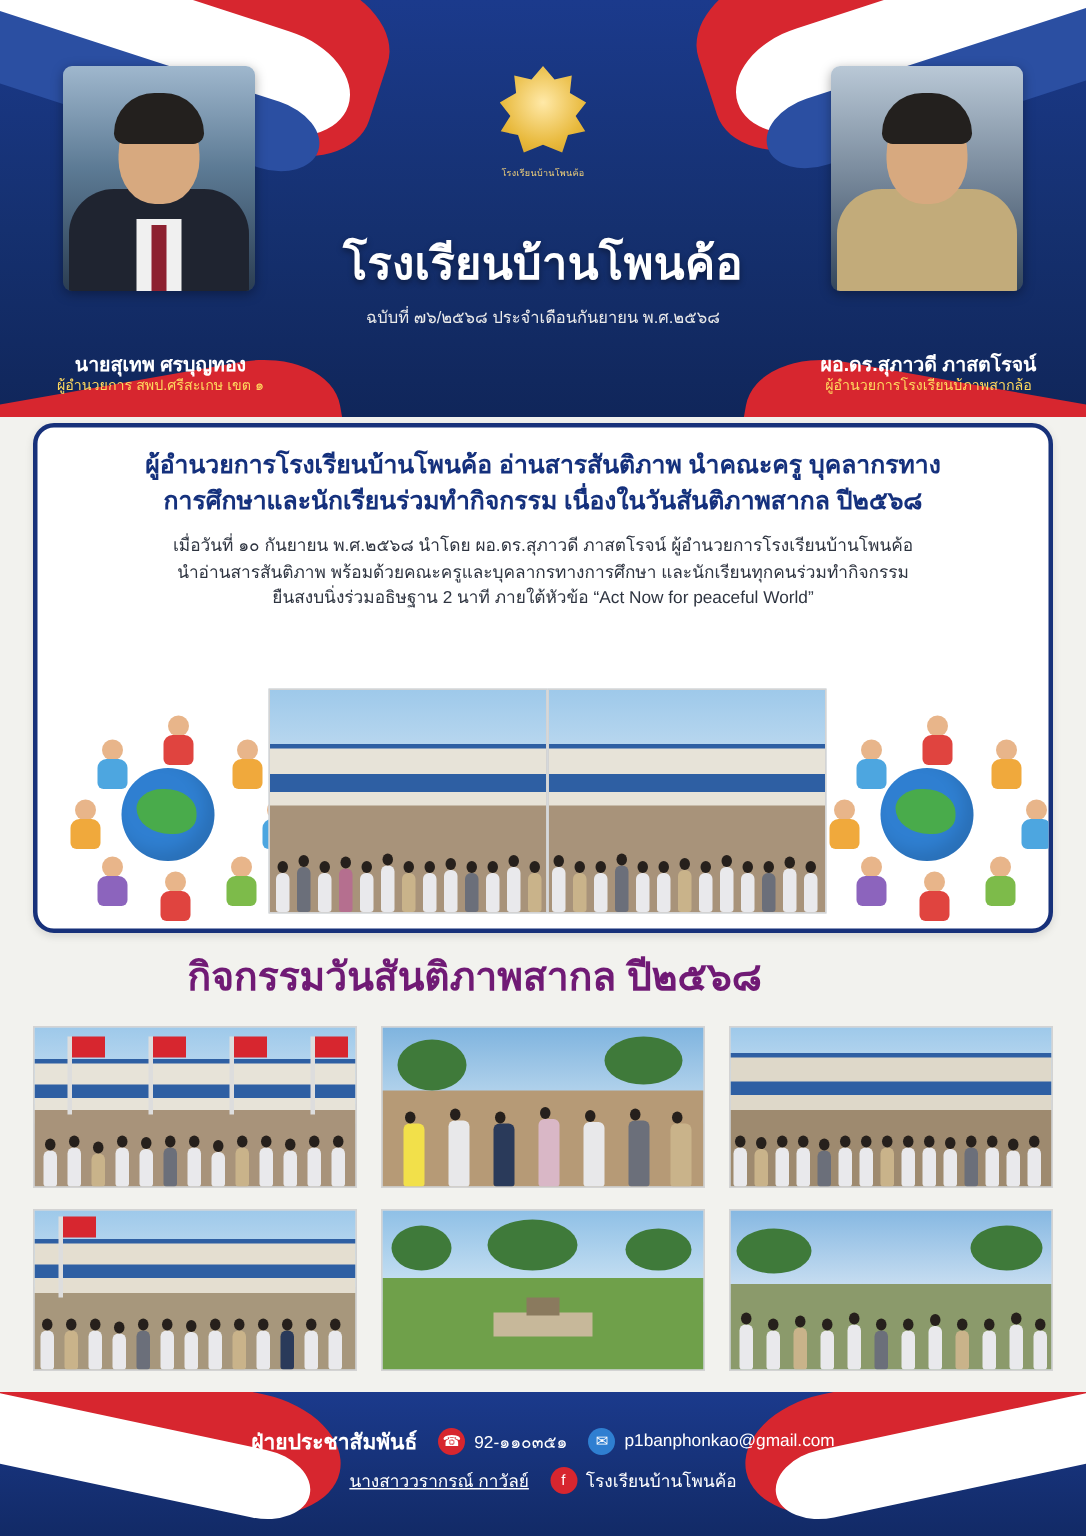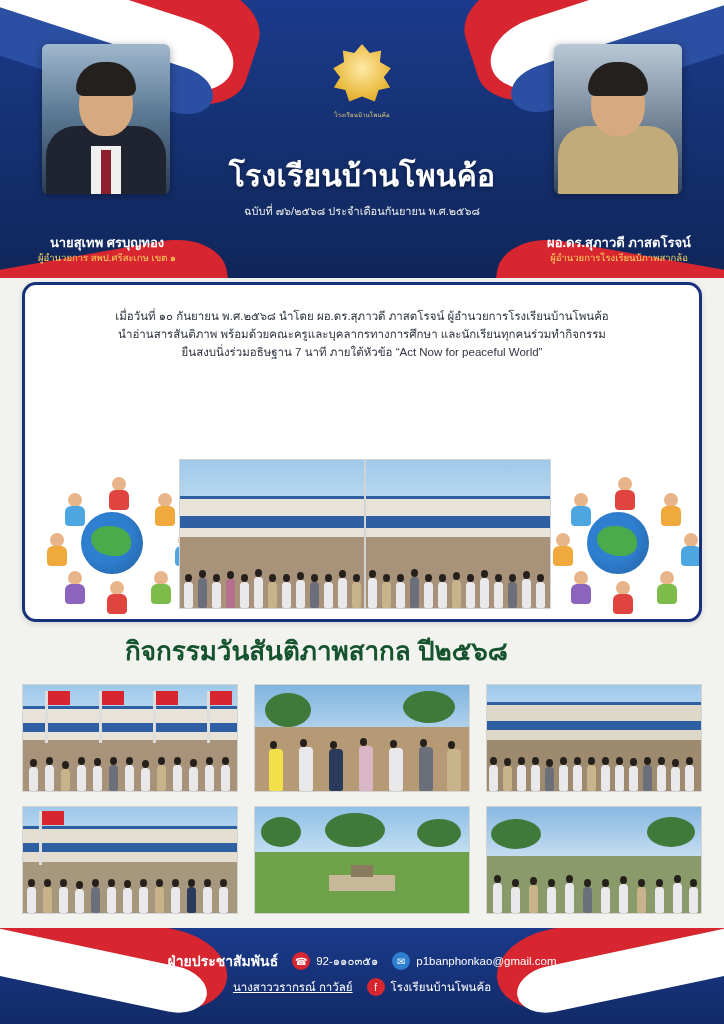--- a/index.html
+++ b/index.html
@@ -189,21 +189,21 @@
     border-radius: 50%; background: #26201c;
   }
   .ph-tree { position: absolute; border-radius: 50%; background: #3f7a3a; }
   .ph-flag { position: absolute; width: 3px; background: #ddd; }
   .ph-flag span { position: absolute; left: 3px; top: 0; width: 22px; height: 14px; background: #d7262f; }
 
   
   .sect-title {
     position: absolute; top: 630px; left: 0; width: 633px;
     text-align: center;
-    color: #14532d; font-size: 26px; font-weight: bold;
+    color: #701a75; font-size: 26px; font-weight: bold;
   }
   .grid {
     position: absolute; top: 684px; left: 22px;
     width: 680px;
     display: grid;
     grid-template-columns: repeat(3, 216px);
     grid-template-rows: 108px 108px;
     gap: 14px 16px;
   }
   .grid .photo { width: 216px; height: 108px; }
@@ -281,24 +281,28 @@
       <div class="ttl">ผู้อำนวยการ สพป.ศรีสะเกษ เขต ๑</div>
     </div>
 
     <div class="name-block name-right">
       <div class="nm">ผอ.ดร.สุภาวดี ภาสตโรจน์</div>
       <div class="ttl">ผู้อำนวยการโรงเรียนบ้ภาพสากล้อ</div>
     </div>
   </div>
 
   <div class="card">
+    <div class="headline">
+      <div>ผู้อำนวยการโรงเรียนบ้านโพนค้อ อ่านสารสันติภาพ นำคณะครู บุคลากรทาง</div>
+      <div>การศึกษาและนักเรียนร่วมทำกิจกรรม เนื่องในวันสันติภาพสากล ปี๒๕๖๘</div>
+    </div>
     <div class="body-text">
       <div>เมื่อวันที่ ๑๐ กันยายน พ.ศ.๒๕๖๘ นำโดย ผอ.ดร.สุภาวดี  ภาสตโรจน์ ผู้อำนวยการโรงเรียนบ้านโพนค้อ</div>
       <div>นำอ่านสารสันติภาพ พร้อมด้วยคณะครูและบุคลากรทางการศึกษา และนักเรียนทุกคนร่วมทำกิจกรรม</div>
-      <div>ยืนสงบนิ่งร่วมอธิษฐาน 7 นาที ภายใต้หัวข้อ “Act Now for peaceful World”</div>
+      <div>ยืนสงบนิ่งร่วมอธิษฐาน 2 นาที ภายใต้หัวข้อ “Act Now for peaceful World”</div>
     </div>
 
     <div class="photo-row">
       <div class="kids">
         <div class="globe"></div>
         <div class="kid" style="left:64px;top:0;">
             <div class="kh"></div>
             <div class="kb" style="background:#e0443f;"></div>
           </div>
         <div class="kid" style="left:110px;top:16px;">

